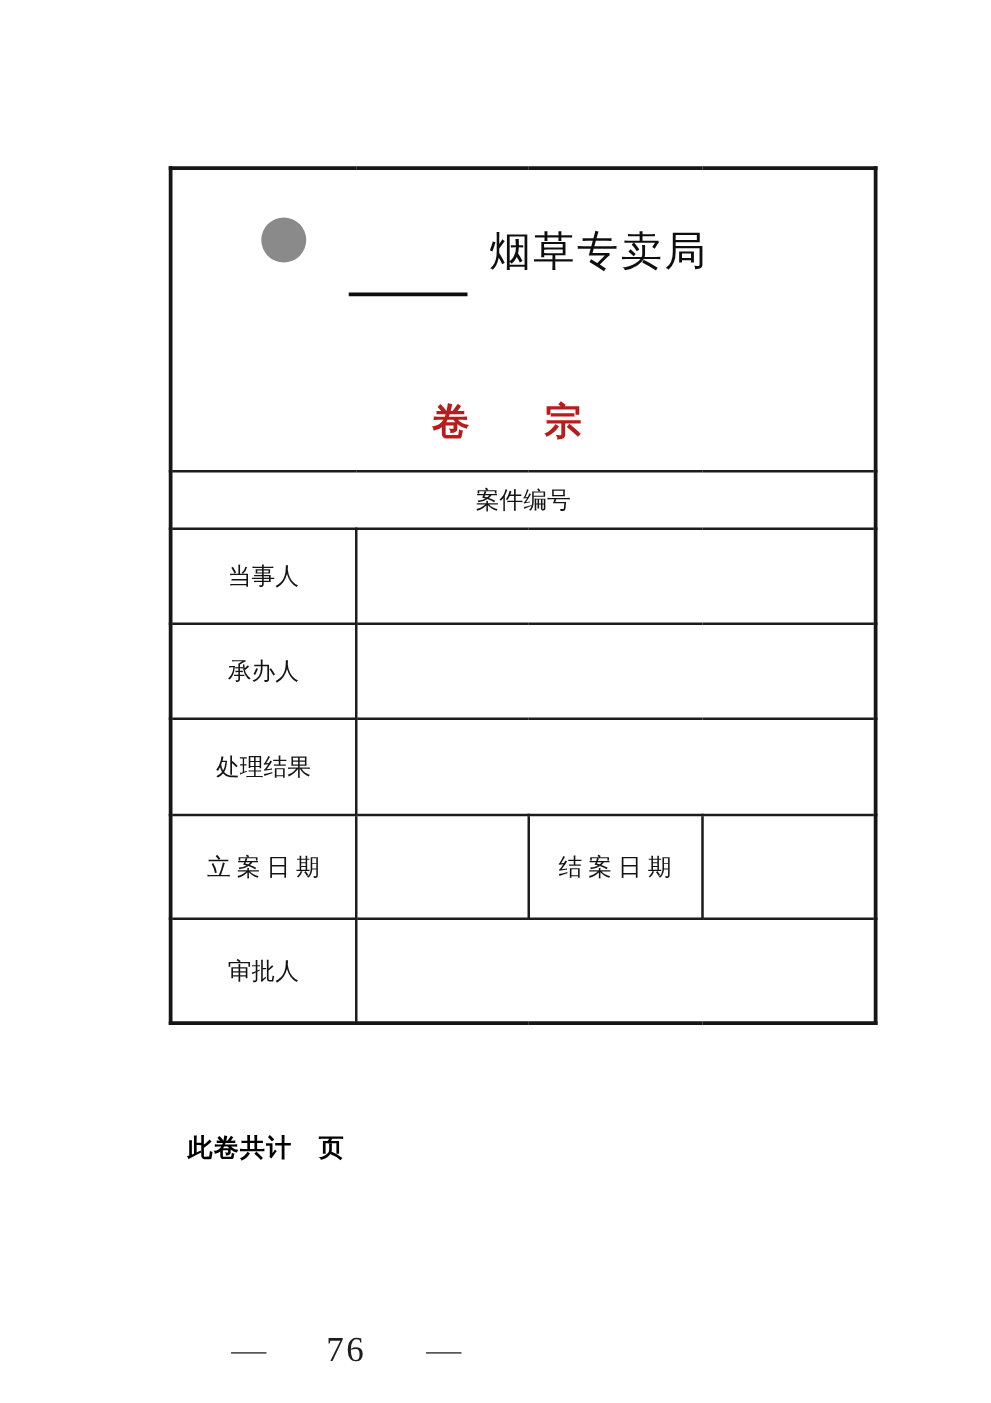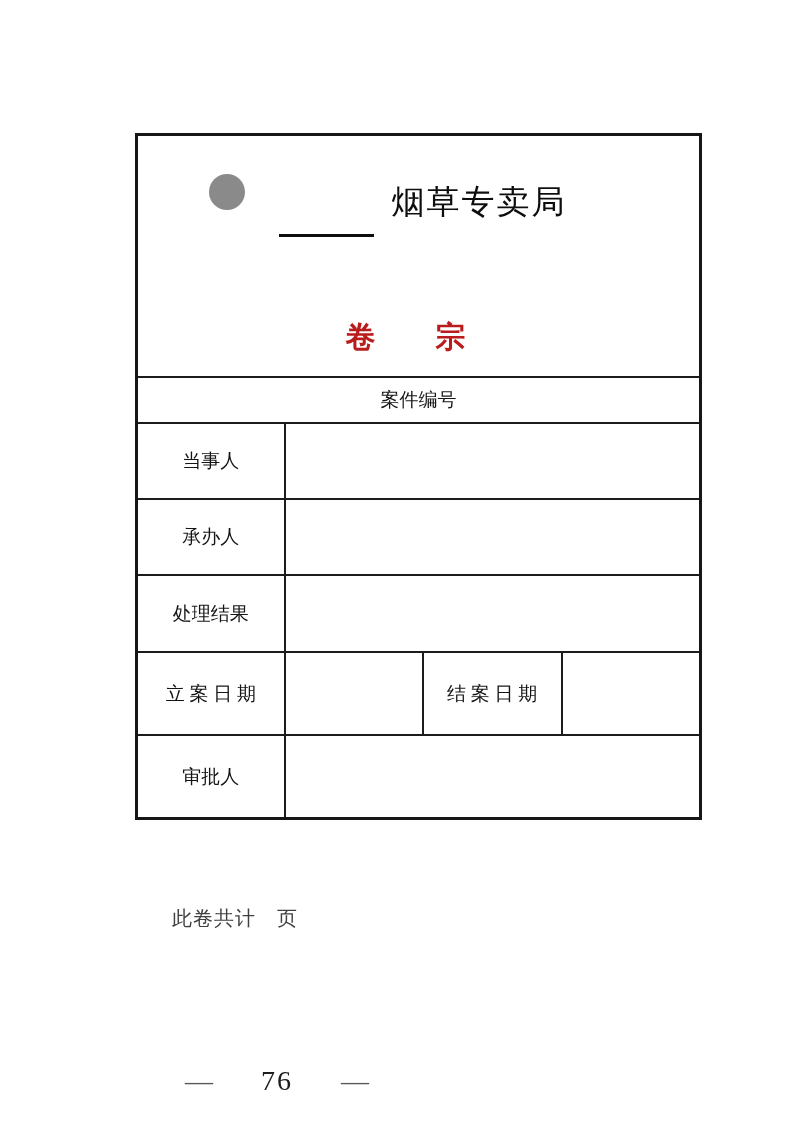--- a/index.html
+++ b/index.html
@@ -78,24 +78,25 @@
     position: absolute;
     left: 191px; top: 156px;
     width: 4px; height: 3px;
     background: #8a8a8a;
     border-radius: 50%;
   }
 
   
   .footnote {
     position: absolute;
-    left: 136px; top: 869px;
+    left: 114px; top: 869px;
     font-size: 20px;
-    color: #404040;
+    color: #000000;
     letter-spacing: 1px;
+    font-weight: bold;
   }
 
   
   .page-number {
     position: absolute;
     left: 131px; top: 1029px;
     font-size: 28px;
     color: #222;
   }
   .page-number .dash { color: #5a5a5a; }

